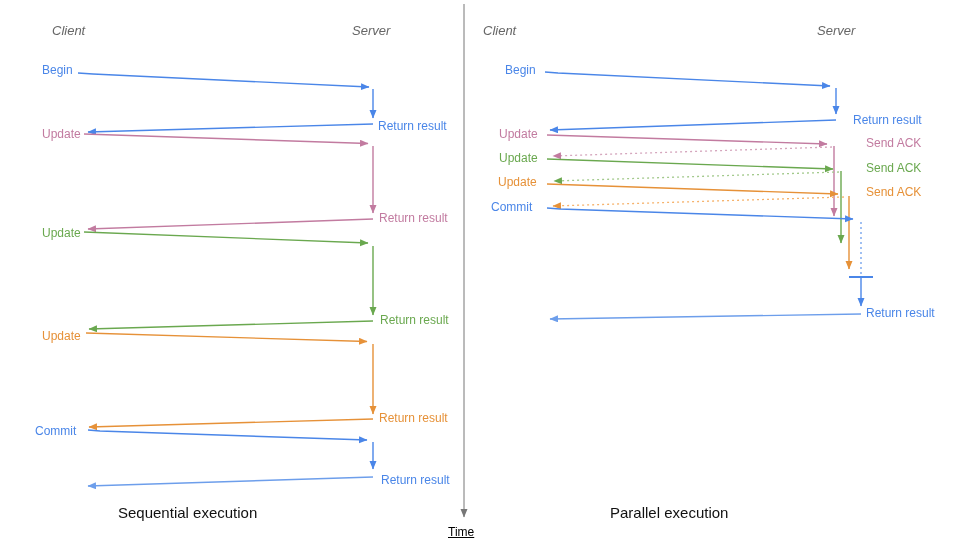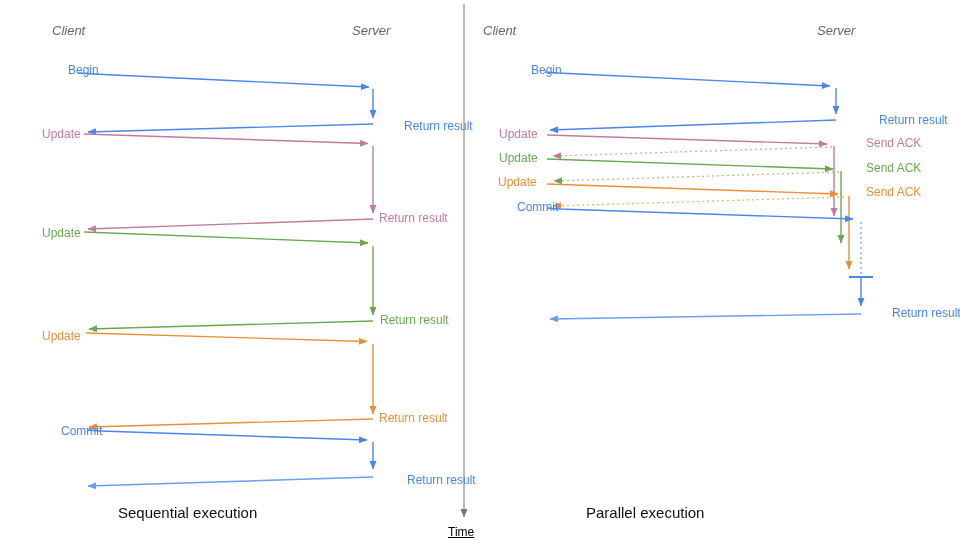--- a/index.html
+++ b/index.html
@@ -17,21 +17,21 @@
   .s-orange{stroke:var(--orange);}
   .s-gray{stroke:var(--divider);}
   .d-pink{stroke:var(--pink-light);}
   .d-green{stroke:var(--green-light);}
   .d-orange{stroke:var(--orange-light);}
   .d-blue{stroke:var(--light-blue);}
   .lbl{position:absolute;font-size:12px;line-height:12px;white-space:nowrap;}
   .hdr{position:absolute;font-size:13px;line-height:14px;font-style:italic;color:var(--header);}
   .cap{position:absolute;font-size:15px;line-height:16px;color:var(--caption);text-align:left;width:240px;}
   .tm{position:absolute;font-size:12px;line-height:13px;color:#000;text-decoration:underline;}
-  .c-blue{color:var(--blue);margin-left:26px;}
+  .c-blue{color:var(--blue);}
   .c-pink{color:var(--pink);}
   .c-green{color:var(--green);}
   .c-orange{color:var(--orange);}
 </style>
 </head>
 <body>
 
 <div id="stage">
 
   <svg id="wires" width="960" height="540" viewBox="0 0 960 540">
@@ -132,17 +132,17 @@
 
   <div class="lbl c-green" style="left:499px;top:152px">Update</div>
   <div class="lbl c-green" style="left:866px;top:162px">Send ACK</div>
 
   <div class="lbl c-orange" style="left:498px;top:176px">Update</div>
   <div class="lbl c-orange" style="left:866px;top:186px">Send ACK</div>
 
   <div class="lbl c-blue" style="left:491px;top:201px">Commit</div>
   <div class="lbl c-blue" style="left:866px;top:307px">Return result</div>
 
-  <div class="cap" style="left:586px;top:505px">Parallel execution</div>
+  <div class="cap" style="left:610px;top:505px">Parallel execution</div>
 
   <div class="tm" style="left:448px;top:526px">Time</div>
 
 </div>
 
 </body></html>

